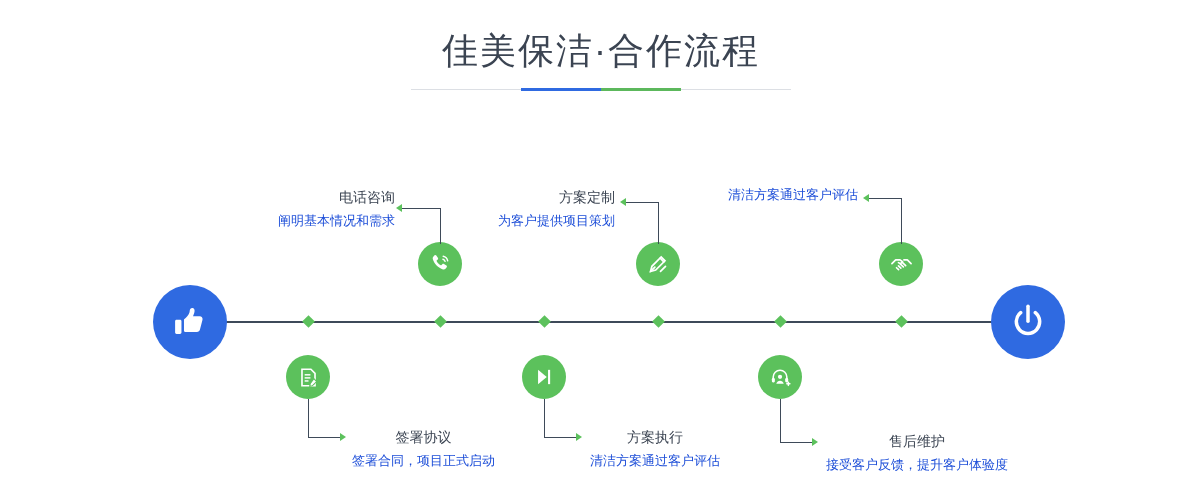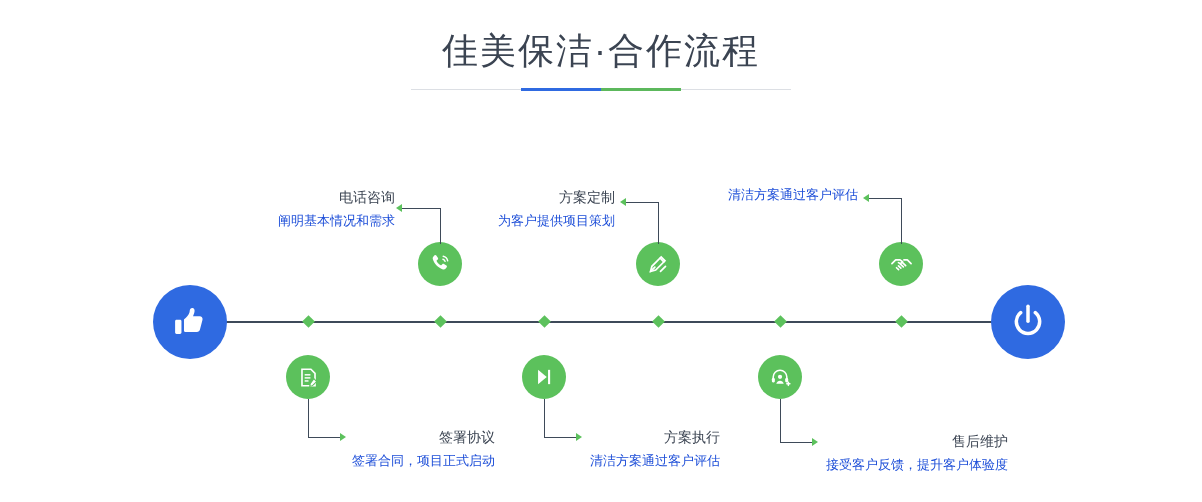--- a/index.html
+++ b/index.html
@@ -159,21 +159,21 @@
     display: block;
   }
   .label .lb-desc {
     font-size: 13px;
     color: #1d4ed8;
     line-height: 20px;
     display: block;
     margin-top: 3px;
   }
   .label.up    { text-align: left; }
-  .label.down  { text-align: right; }
+  .label.down  { text-align: center; }
 
   svg { display: block; }
 </style>
 </head>
 <body>
 
 <div id="stage">
 
   <div class="header">
     <h1 class="title">佳美保洁·合作流程</h1>

